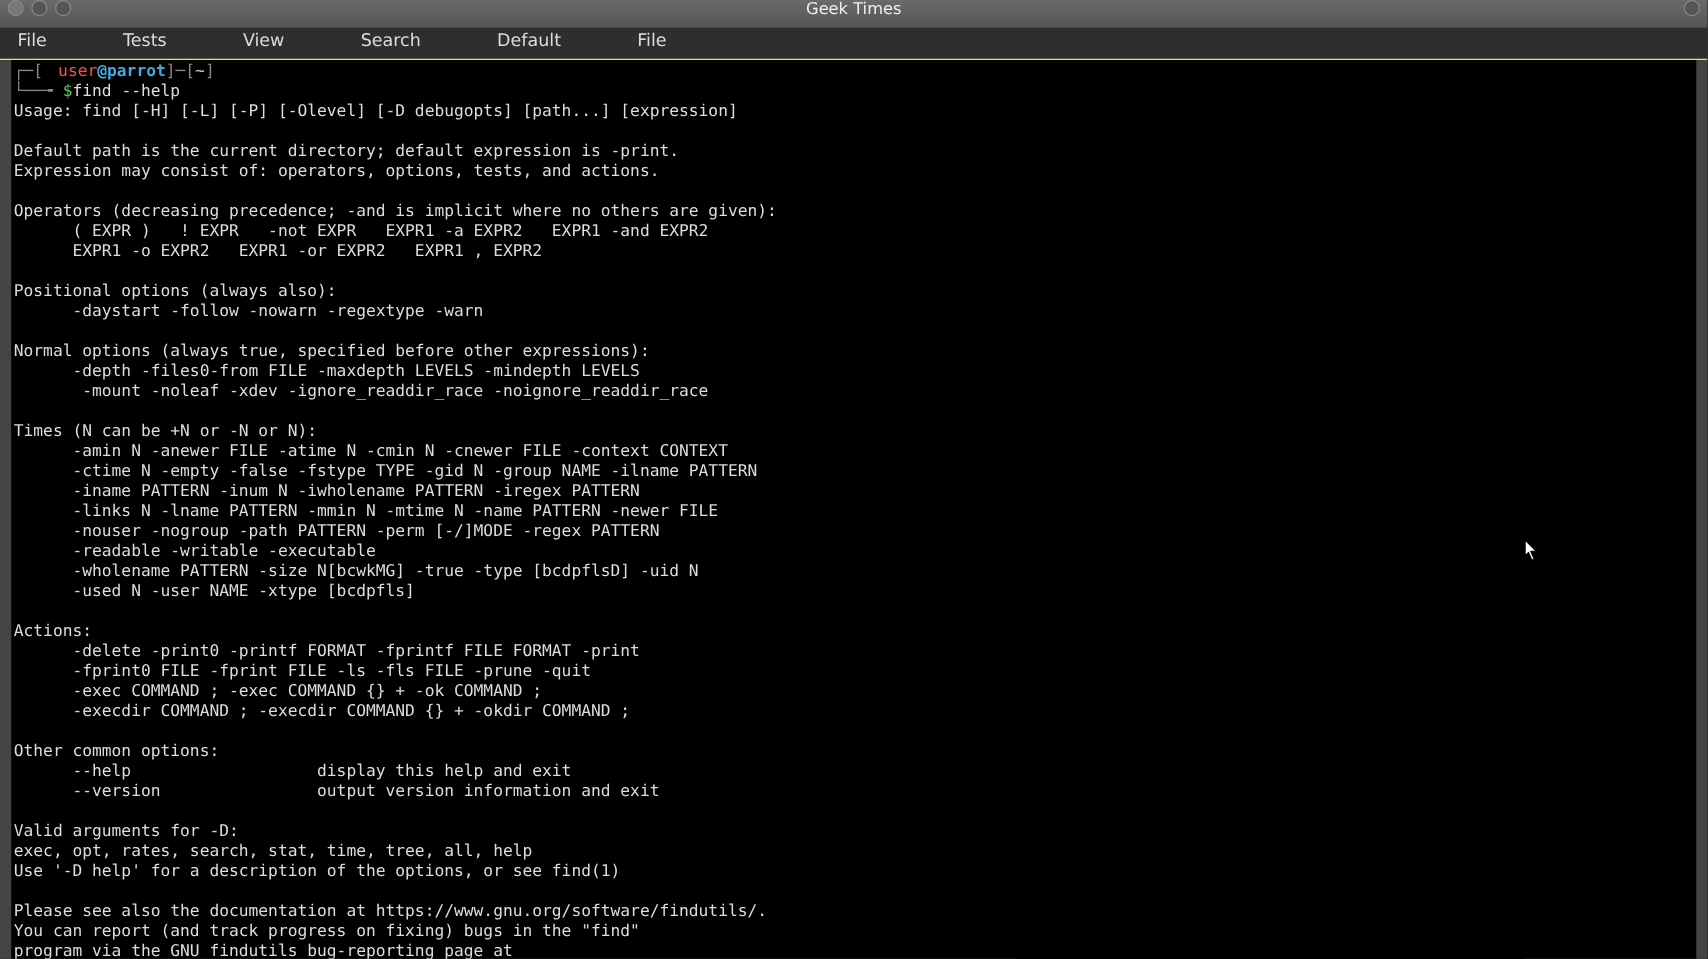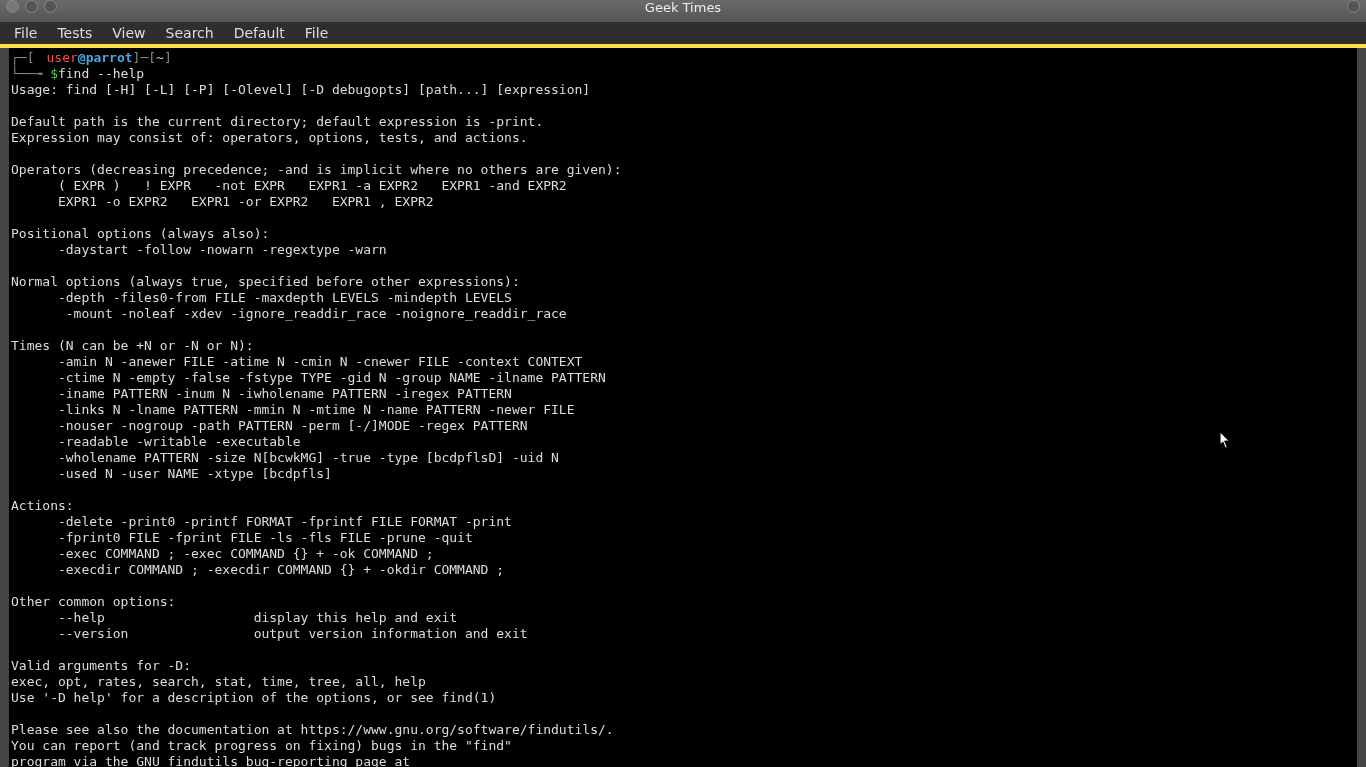--- a/index.html
+++ b/index.html
@@ -12,21 +12,22 @@
   .tb-left, .tb-right { display:flex; align-items:center; gap:6px; padding:0 6px; }
   .tb-title { position:absolute; left:0; right:0; text-align:center; pointer-events:none; }
   .wbtn {
     width:13px; height:13px; border-radius:50%;
     border:1px solid #888; background:#555; display:inline-block;
   }
   .wbtn.close { background:#777; }
   .menubar {
     height:26px; background:#2e2e2e; display:flex; align-items:flex-start;
     padding:0 4px; color:#ddd; font-family:"DejaVu Sans",sans-serif; font-size:14px;
-    border-bottom:4px solid #fde047;
+    border-bottom:1px solid #fde047;
+    gap:41px;
   }
   .menuitem { padding:3px 10px; cursor:default; }
   .terminal {
     position:absolute; left:9px; right:9px; top:48px; bottom:0;
     background:#000; color:#ddd; padding:2px 2px 0 2px;
     font-size:13px; line-height:16px; white-space:pre; overflow:hidden;
   }
   .red    { color:#ff4d4d;margin-left:12px; }
   .cyan   { color:#4ad; font-weight:bold;}
   .yellow { color:#cc8; }

